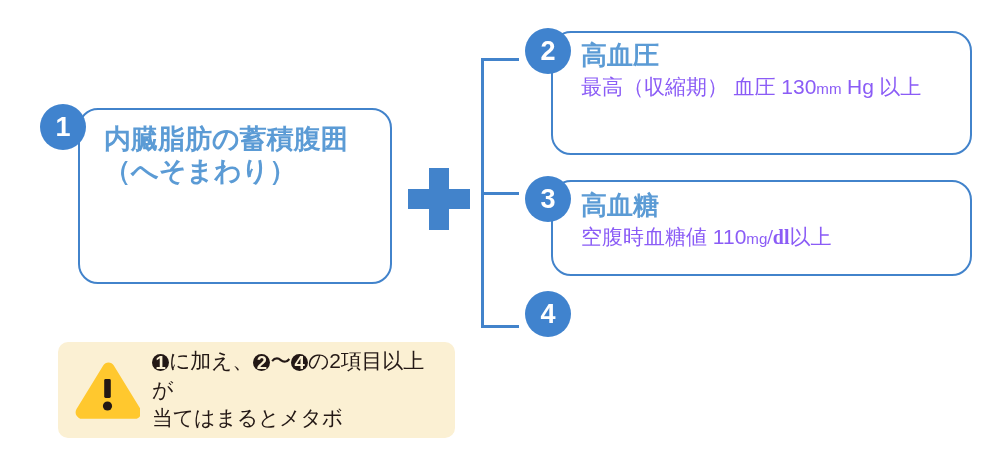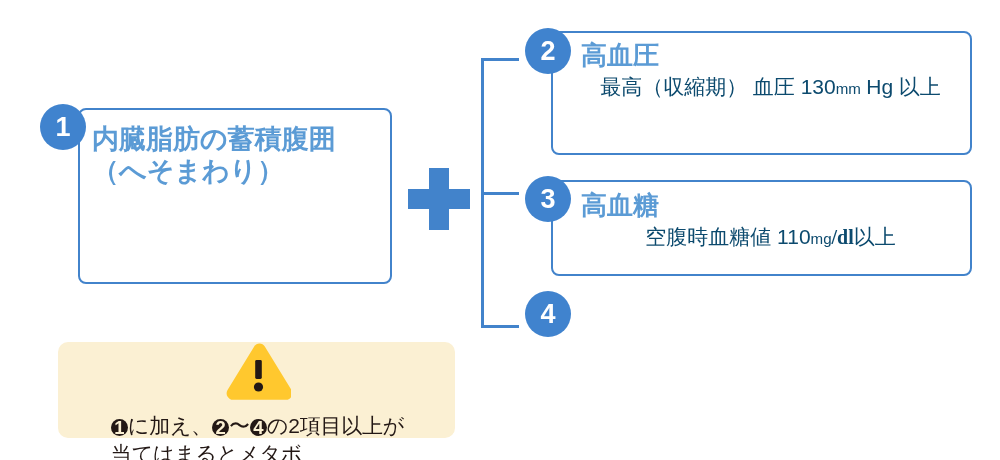--- a/index.html
+++ b/index.html
@@ -16,21 +16,21 @@
     position: relative;
     width: 1000px;
     height: 460px;
     background: #ffffff;
   }
 
   
   .crit-box {
     position: absolute;
     border: 2.5px solid #4283cb;
-    border-radius: 8px;
+    border-radius: 20px;
     background: #ffffff;
   }
 
   .badge {
     position: absolute;
     width: 46px;
     height: 46px;
     border-radius: 50%;
     background: #4083ce;
     color: #ffffff;
@@ -45,43 +45,42 @@
   .crit-title {
     color: #5b9bd5;
     font-weight: bold;
     font-size: 26px;
     line-height: 1.16;
     letter-spacing: 0px;
     white-space: pre-line;
   }
 
   .crit-lines {
-    color: #0c4a6e;
+    color: #8b5cf6;
     font-size: 21px;
     line-height: 1.33;
     margin-top: 3px;
     white-space: nowrap;
-    text-align: center;
   }
 
   .crit-lines div { margin-top: 1px; }
 
   .unit-sm { font-size: 0.72em; }
   .unit-dl {
     font-family: "Liberation Serif", "DejaVu Serif", serif;
     font-size: 0.95em;
     font-weight: 600;
   }
   .sp { display: inline-block; width: 0.26em; }
 
   
   #box1 {
     left: 78px; top: 108px;
     width: 314px; height: 176px;
-    padding: 14px 16px 0 12px;
+    padding: 14px 16px 0 24px;
   }
   #badge1 { left: 40px; top: 104px; }
   #box1 .crit-title { font-size: 27px; line-height: 1.18; }
   #box1 .crit-lines { font-size: 22px; margin-top: 8px; line-height: 1.3; }
 
   
   #box2 {
     left: 551px; top: 31px;
     width: 421px; height: 124px;
     padding: 7px 10px 0 28px;
@@ -134,21 +133,20 @@
   #note {
     position: absolute;
     left: 58px; top: 342px;
     width: 397px; height: 96px;
     background: #fbf0d3;
     border-radius: 10px;
     display: flex;
     align-items: center;
     padding: 0 14px 0 16px;
     gap: 12px;
-    flex-direction: column;
   }
 
   #warn-icon { flex: 0 0 auto; width: 66px; height: 58px; }
 
   #note-text {
     color: #231815;
     font-size: 21px;
     line-height: 1.35;
     white-space: pre-line;
     letter-spacing: -0.2px;

